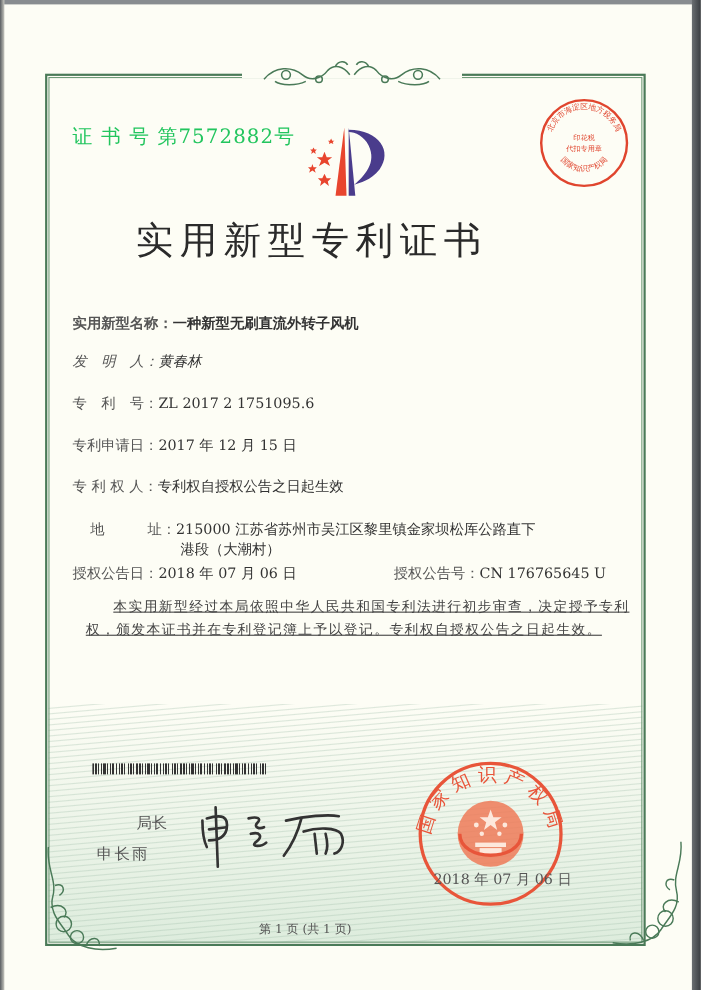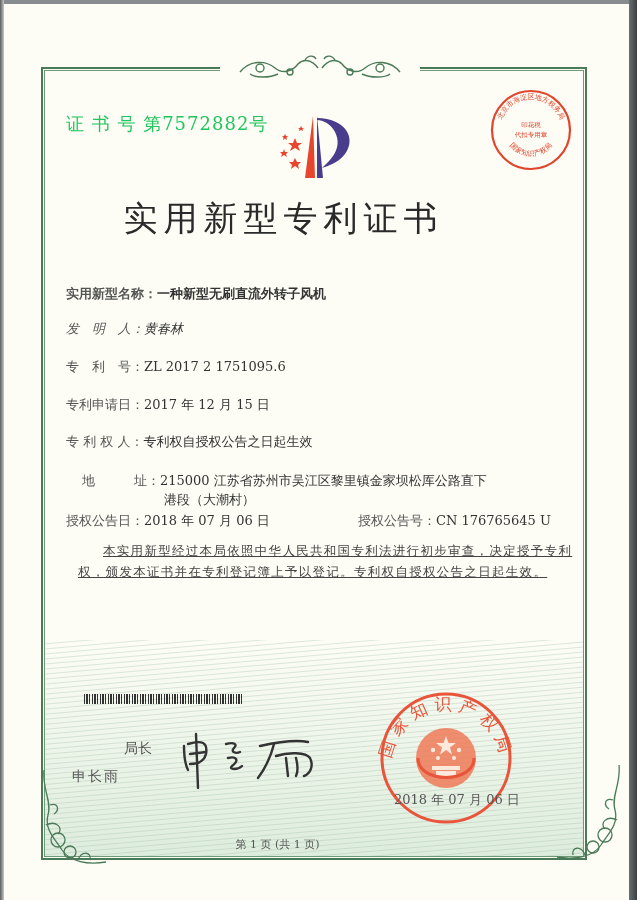--- a/index.html
+++ b/index.html
@@ -21,21 +21,21 @@
   .seal-tax { position:absolute; left:488px; top:87px; width:86px; height:86px; }
   .title { position:absolute; left:0; width:567px; top:196px; text-align:center; font-family:"DejaVu Sans","Liberation Sans",sans-serif; font-size:34px; color:#2a2a2a; letter-spacing:6px; }
   .field { position:absolute; font-size:13px; color:#444; white-space:nowrap; }
   .lbl { display:inline-block; color:#555; }
   .val { color:#333; }
   .body-text { position:absolute; left:78px; width:504px; font-size:12.5px; color:#444; line-height:20.5px; letter-spacing:1.3px;text-decoration:underline; }
   .body-text p { margin:0; text-indent:2em; }
   .barcode { position:absolute; left:84px; top:694px; width:158px; height:10px;
      background:repeating-linear-gradient(90deg,#333 0,#333 1px,transparent 1px,transparent 2px,#333 2px,#333 4px,transparent 4px,transparent 5px,#333 5px,#333 6px,transparent 6px,transparent 8px); }
   .director-title { position:absolute; left:84px; top:740px; font-family:"DejaVu Sans","Liberation Sans",sans-serif; font-size:14px; color:#555;margin-left:40px; }
-  .director-name { position:absolute; left:72px; top:768px; font-family:"DejaVu Sans","Liberation Sans",sans-serif; font-size:14px; color:#555; letter-spacing:2px; }
+  .director-name { position:absolute; left:88px; top:768px; font-family:"DejaVu Sans","Liberation Sans",sans-serif; font-size:14px; color:#555; letter-spacing:2px; }
   .signature { position:absolute; left:178px; top:730px; width:150px; height:60px; }
   .seal-office { position:absolute; left:376px; top:688px; width:140px; height:140px; }
   .seal-date { position:absolute; left:394px; top:791px; font-size:13px; color:#555; }
   .footer { position:absolute; left:0; width:555px; top:837px; text-align:center; font-size:11px; color:#555; }
 </style>
 </head>
 <body>
 
 <div class="page"></div>
 <div class="edge-t"></div>

